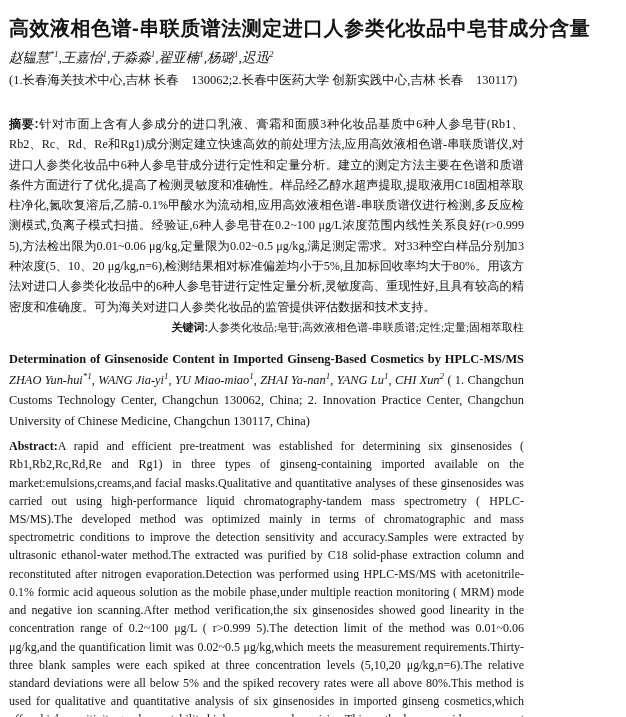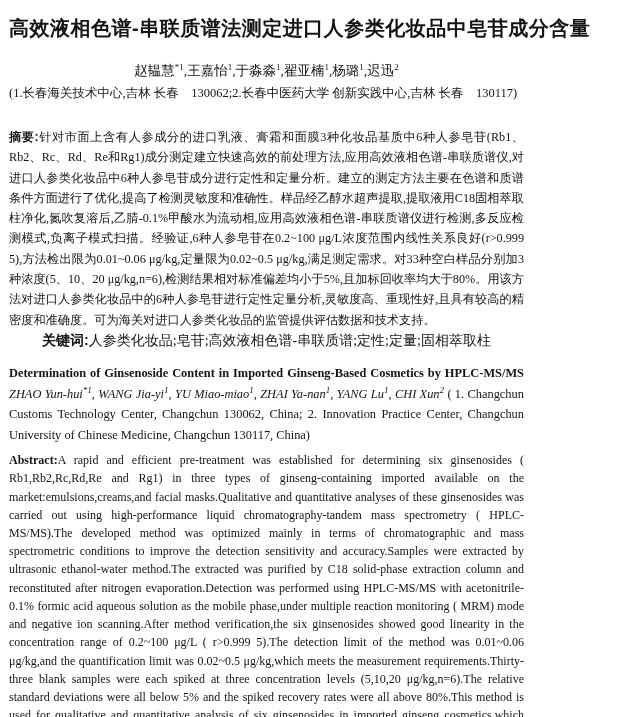--- a/index.html
+++ b/index.html
@@ -17,47 +17,48 @@
     font-family: "Liberation Sans", "DejaVu Sans", sans-serif;
     font-weight: 700;
     font-size: 20px;
     line-height: 27px;
     text-align: center;
     letter-spacing: 0.5px;
     margin-top: 7px;
     white-space: nowrap;
   }
   .authors-cn {
-    margin-top: 21px;
-    text-align: center;
+    margin-top: 8px;
+    text-align: left;
     font-size: 13.5px;
     line-height: 16px;
+    font-style: italic;
   }
   .authors-cn sup, .en-authors sup { font-size: 9px; line-height: 0; }
   .affil-cn {
     margin-top: 7px;
     text-align: left;
     font-size: 12.5px;
     line-height: 15px;
   }
 
   .abstract-cn {
     margin-top: 26px;
     font-size: 12.2px;
     line-height: 20.3px;
     text-align: justify;
   }
   .lbl-cn {
     font-family: "Liberation Sans", "DejaVu Sans", sans-serif;
     font-weight: 700;
   }
   .keywords-cn, .meta-line, .doi-line {
-    font-size: 14px;
+    font-size: 11px;
     line-height: 20.3px;
-    text-align: center;
+    text-align: right;
   }
   .meta-pair + .meta-pair { margin-left: 26px; }
 
   .en-block { margin-top: 12px; }
   .en-title-para {
     font-size: 12.4px;
     line-height: 20.5px;
     text-align: justify;
   }
   .en-title-para b { font-weight: 700; }

